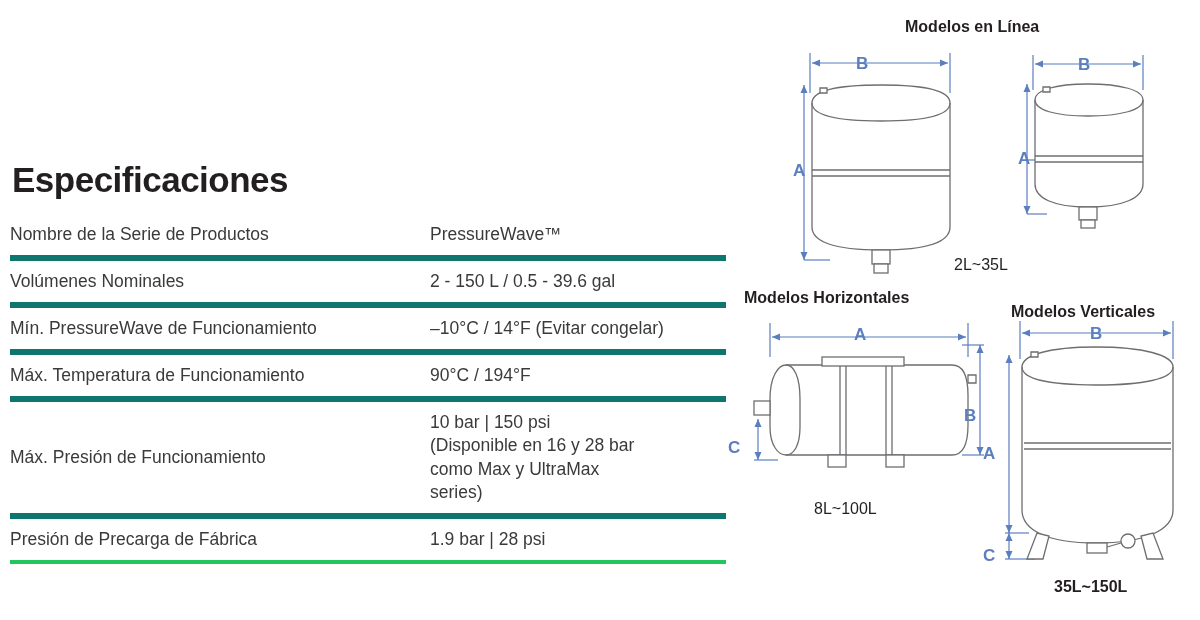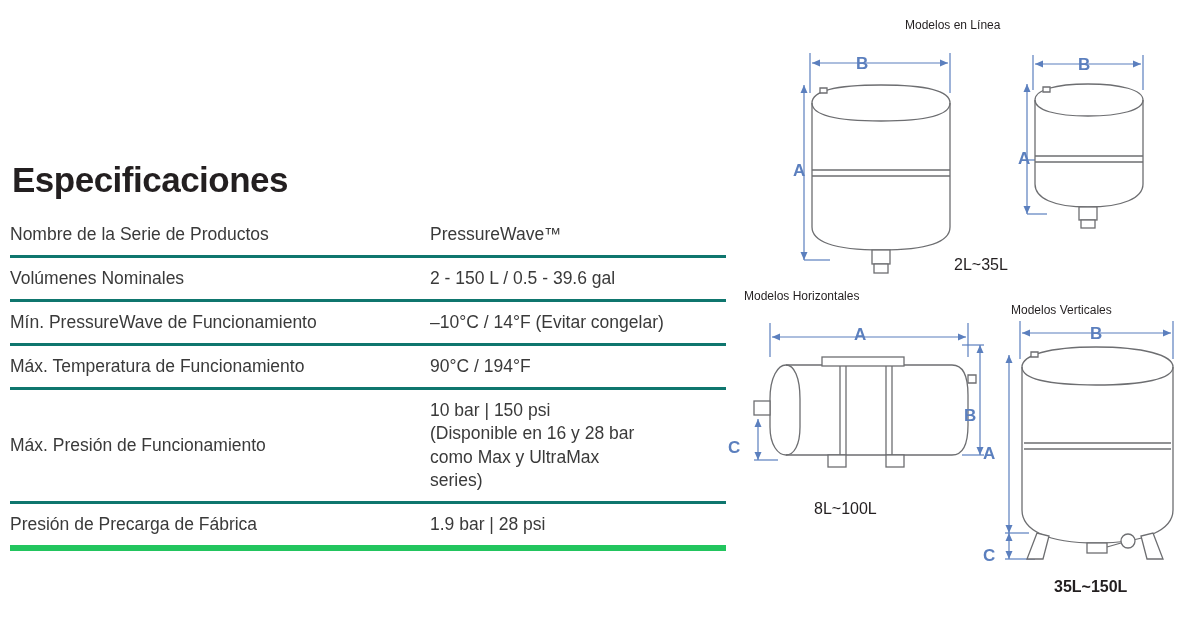--- a/index.html
+++ b/index.html
@@ -34,41 +34,41 @@
   }
   table.spec-table {
     border-collapse: collapse;
     width: 716px;
     table-layout: fixed;
   }
   table.spec-table td {
     font-size: 17.5px;
     color: #3a3a3a;
     padding: 9px 0 9px 0;
-    border-bottom: 3px solid #0f766e;
+    border-bottom: 6px solid #0f766e;
     vertical-align: middle;
     line-height: 1.32;
   }
-  table.spec-table tr:last-child td { border-bottom: 6px solid #22c55e; margin-left: 44px; }
+  table.spec-table tr:last-child td { border-bottom: 4px solid #22c55e; margin-left: 44px; }
   td.spec-label { width: 420px; padding-left: 4px; }
   td.spec-value { width: 296px; padding-left: 2px; }
   td.spec-value .line { display: block; }
 
   
   .diagrams {
     position: absolute;
     left: 730px;
     top: 0;
     width: 470px;
     height: 620px;
   }
   .dia-heading {
     position: absolute;
-    font-size: 12px;
-    font-weight: normal;
+    font-size: 16px;
+    font-weight: bold;
     color: #231f20;
     white-space: nowrap;
   }
   .dia-caption {
     position: absolute;
     font-size: 16px;
     color: #231f20;
     white-space: nowrap;
   }
   .dim-letter {

